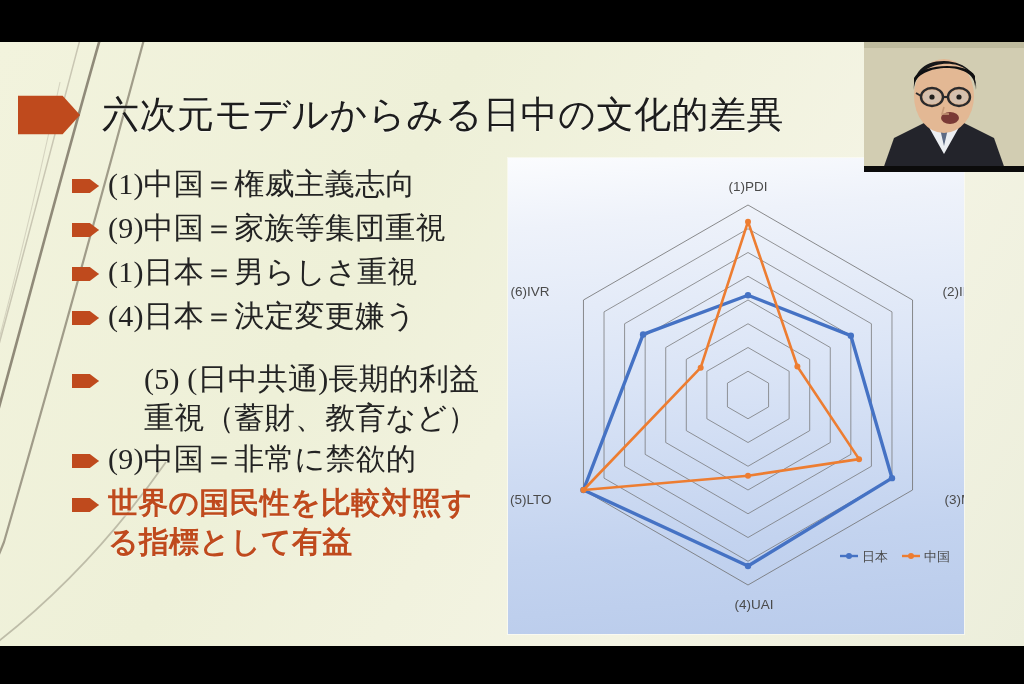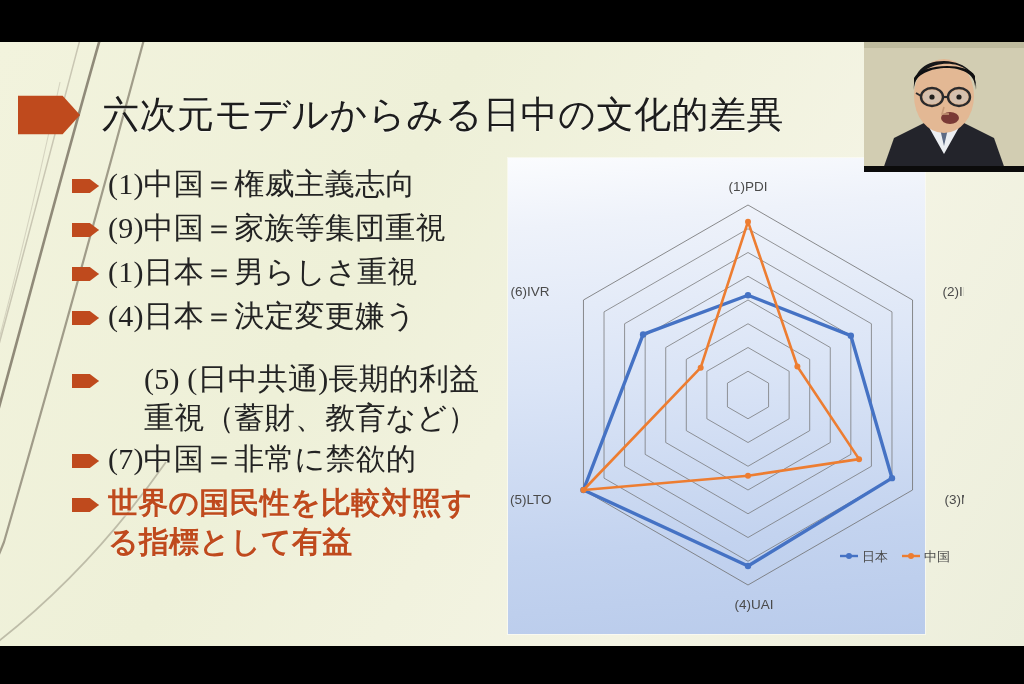--- a/index.html
+++ b/index.html
@@ -38,21 +38,21 @@
     background:#bf4a1d;
     clip-path:polygon(0 6%,66% 6%,100% 50%,66% 94%,0 94%);
     box-shadow:1px 1px 2px rgba(0,0,0,.25);}
   .btext{font-size:30px;line-height:1.30;color:#232323;letter-spacing:.2px;font-family:Liberation Serif, serif;}
   .bullet.accent .btext{color:#bf4a1d;font-weight:600;
     text-shadow:0 1px 1px rgba(255,255,255,.55);}
   .bullet.tall{margin-bottom:24px;}
   .bullet.tight{margin-bottom:2px;gap:36px;}
 
   
-  #chart-panel{position:absolute;left:508px;top:116px;width:417px;height:476px;
+  #chart-panel{position:absolute;left:508px;top:116px;width:456px;height:476px;
     background:linear-gradient(175deg,#fbfcfe 0%,#eef2fa 14%,#dae4f6 46%,#c3d3ef 78%,#b9cbeb 100%);
     box-shadow:0 0 0 1px rgba(255,255,255,.5);}
   #chart-svg{position:absolute;left:0;top:0;width:456px;height:476px;}
   .axis-label{font-size:13.5px;fill:#4a4a4a;font-family:"Liberation Sans",sans-serif;}
   .legend-label{font-size:13px;fill:#4a4a4a;font-family:"Liberation Sans",sans-serif;}
 
   
   #webcam{position:absolute;right:0;top:42px;width:160px;height:130px;z-index:30;
     overflow:hidden;background:#cfcbb0;}
   #webcam svg{display:block;}
@@ -102,21 +102,21 @@
         <span class="btext">(4)日本＝決定変更嫌う</span>
       </div>
 
       <div class="bullet tight">
         <span class="bmark"></span>
         <span class="btext">(5) (日中共通)長期的利益重視（蓄財、教育など）</span>
       </div>
 
       <div class="bullet">
         <span class="bmark"></span>
-        <span class="btext">(7)中国＝非常に禁欲的</span>
+        <span class="btext">(9)中国＝非常に禁欲的</span>
       </div>
 
       <div class="bullet accent">
         <span class="bmark"></span>
         <span class="btext">世界の国民性を比較対照する指標として有益</span>
       </div>
 
     </div>
 
     <div id="chart-panel">

